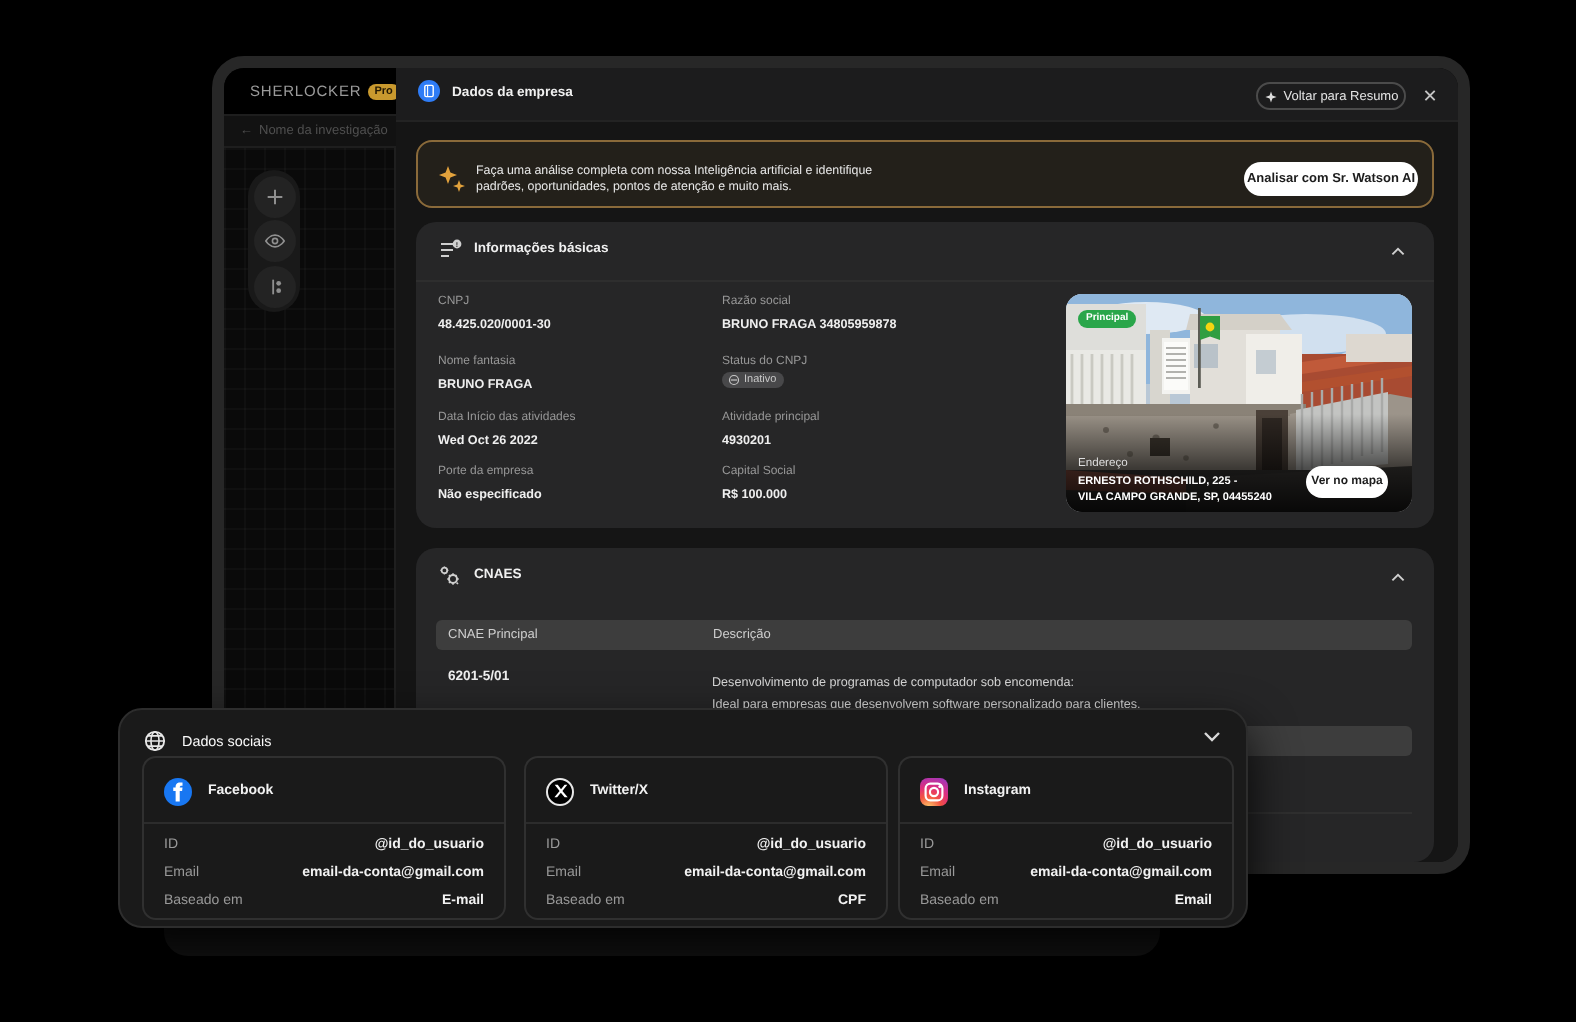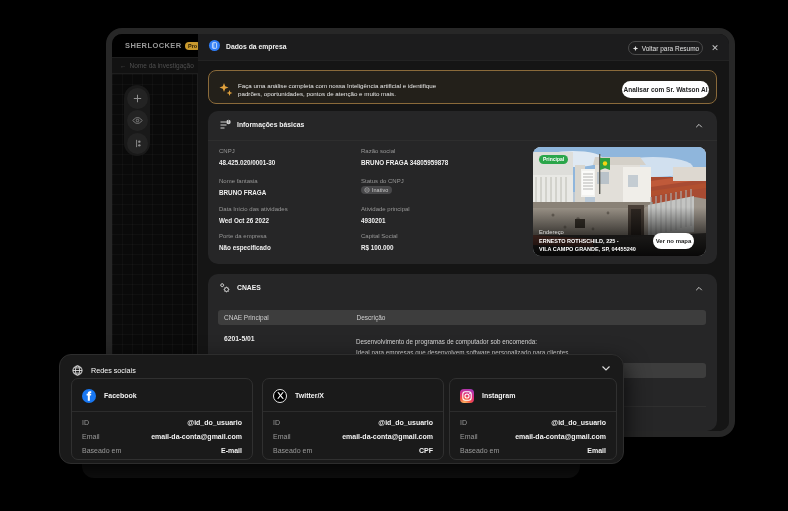--- a/index.html
+++ b/index.html
@@ -13,21 +13,21 @@
     background:#151515; border:6px solid #272727; border-radius:16px; overflow:hidden; }
 
   
   #sidebar { left:0; top:0; width:86px; height:397px; background:#0a0a0a; border-right:1px solid #1f1f1f;
     background-image:
       linear-gradient(rgba(255,255,255,0.025) 1px, transparent 1px),
       linear-gradient(90deg, rgba(255,255,255,0.025) 1px, transparent 1px);
     background-size:10px 10px; }
   #logoarea { left:0; top:0; width:86px; height:23px; background:#000;
     display:flex; align-items:center; justify-content:flex-start; padding-left:13px; gap:3px; }
-  #logoarea .brand { color:#9a9a9a; font-weight:bold; font-size:7.5px; letter-spacing:0.4px; }
+  #logoarea .brand { color:#9a9a9a; font-weight:normal; font-size:7.5px; letter-spacing:0.4px; }
   #logoarea .pro { background:#c9992e; color:#241903; font-size:5.5px; font-weight:bold;
     border-radius:6px; padding:1px 3.5px; }
   #investrow { left:0; top:23px; width:86px; height:17px; background:#121212;
     border-top:1px solid #1e1e1e; border-bottom:1px solid #1e1e1e;
     display:flex; align-items:center; color:#4f4f4f; font-size:6.5px; padding-left:8px; gap:3px; }
   #rail { left:12px; top:51px; width:26px; height:71px; background:#191919; border-radius:13px; }
   .railbtn { position:absolute; left:2.5px; width:21px; height:21px; border-radius:50%;
     background:#232323; color:#8f8f8f; display:flex; align-items:center; justify-content:center; }
 
   
@@ -279,21 +279,21 @@
 </div>
 
 <div id="stack" class="abs"></div>
 <div id="redes" class="abs">
   <div id="rhead" class="abs">
     <svg width="11" height="11" viewBox="0 0 12 12">
         <circle cx="6" cy="6" r="5" fill="none" stroke="#e8e8e8" stroke-width="1"></circle>
         <ellipse cx="6" cy="6" rx="2.2" ry="5" fill="none" stroke="#e8e8e8" stroke-width="0.9"></ellipse>
         <path d="M1 6h10M1.8 3.2h8.4M1.8 8.8h8.4" stroke="#e8e8e8" stroke-width="0.9"></path>
       </svg>
-    <span class="rtitle">Redes sociais</span>
+    <span class="rtitle">Dados sociais</span>
   </div>
   <svg id="rchev" class="abs" width="10" height="10" viewBox="0 0 10 10">
       <path d="M1.5 3.5L5 7l3.5-3.5" fill="none" stroke="#d9d9d9" stroke-width="1.2"></path>
     </svg>
 
   <div class="scard" style="left:11px; width:182px;">
     <div class="shead"></div>
     <div class="slogo" style="background:#1877f2;">
       <svg width="14" height="14" viewBox="0 0 13 13">
           <path d="M8.6 4.4H7.3c0-.6.4-.8.7-.8h.6V2.1H7.3C5.9 2.1 5.4 3.2 5.4 4v.4H4.3V6h1.1v4.9h1.9V6h1.1z" fill="#fff"></path>

